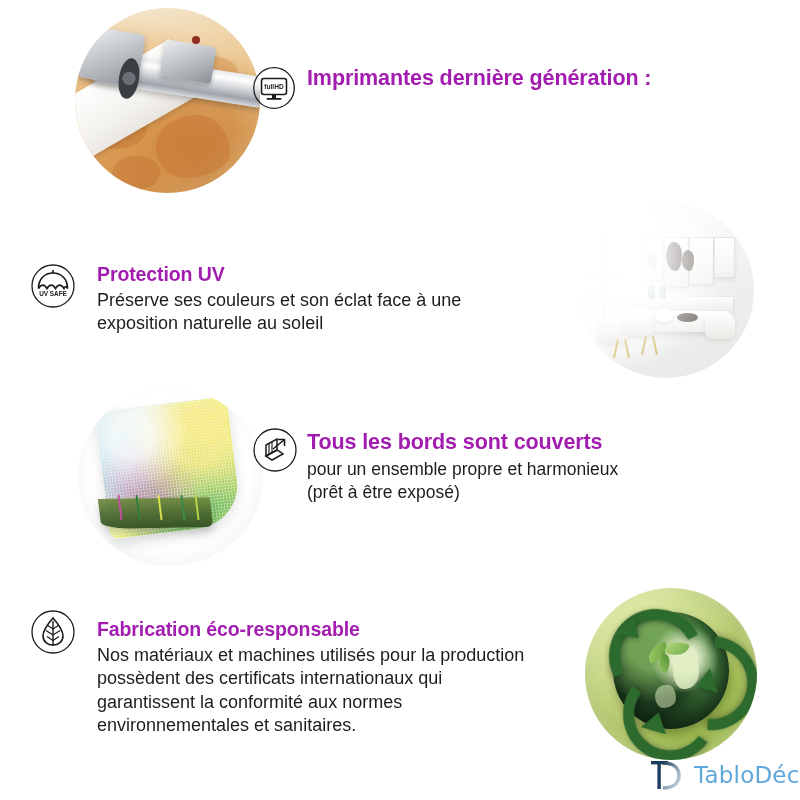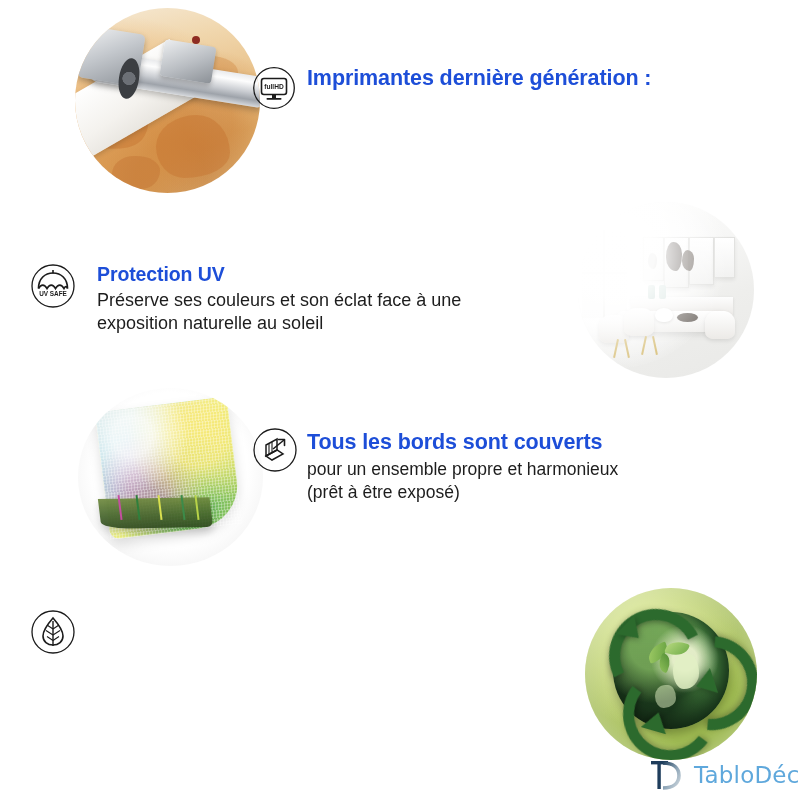--- a/index.html
+++ b/index.html
@@ -231,21 +231,21 @@
     position:absolute;left:36%;top:33%;width:13%;height:9%;
     background:linear-gradient(120deg,#a6d06a,#5f9c3c);
     border-radius:80% 10% 80% 10%;transform:rotate(-24deg);
   }
   #photo-eco .leafsprout.s2{left:47%;top:31%;transform:rotate(18deg);background:linear-gradient(120deg,#bcdc83,#6aa944);}
   #photo-eco .leafsprout.s3{left:41%;top:40%;width:10%;height:7%;transform:rotate(-64deg);background:linear-gradient(120deg,#93c45c,#4e8a33);}
 
   
   .block{position:absolute;}
   .block .title{
-    font-weight:bold;color:#1d4ed8;
+    font-weight:bold;color:#a21caf;
     letter-spacing:-.1px;
     margin:0 0 3px 0;
     white-space:nowrap;
   }
   .block .desc{
     color:#1d1d1d;
     margin:0;
     line-height:1.30;
   }
   .block .desc div{white-space:nowrap;}
@@ -413,20 +413,27 @@
 
   <div class="block" id="block-uv">
     <div class="title">Protection UV</div>
     <div class="desc">
       <div>Préserve ses couleurs et son éclat face à une</div>
       <div>exposition naturelle au soleil</div>
     </div>
   </div>
 
   <div class="block" id="block-eco">
+    <div class="title">Fabrication éco-responsable</div>
+    <div class="desc">
+      <div>Nos matériaux et machines utilisés pour la production</div>
+      <div>possèdent des certificats internationaux qui</div>
+      <div>garantissent la conformité aux normes</div>
+      <div>environnementales et sanitaires.</div>
+    </div>
   </div>
 
   <div id="logo">
     <div class="mark">
       <svg width="40" height="36" viewBox="0 0 40 36">
         <defs>
           <linearGradient id="dgrad" x1="0" y1="0" x2="1" y2="1">
             <stop offset="0%" stop-color="#23425f"></stop>
             <stop offset="55%" stop-color="#8fa6b8"></stop>
             <stop offset="100%" stop-color="#cfd8de"></stop>

